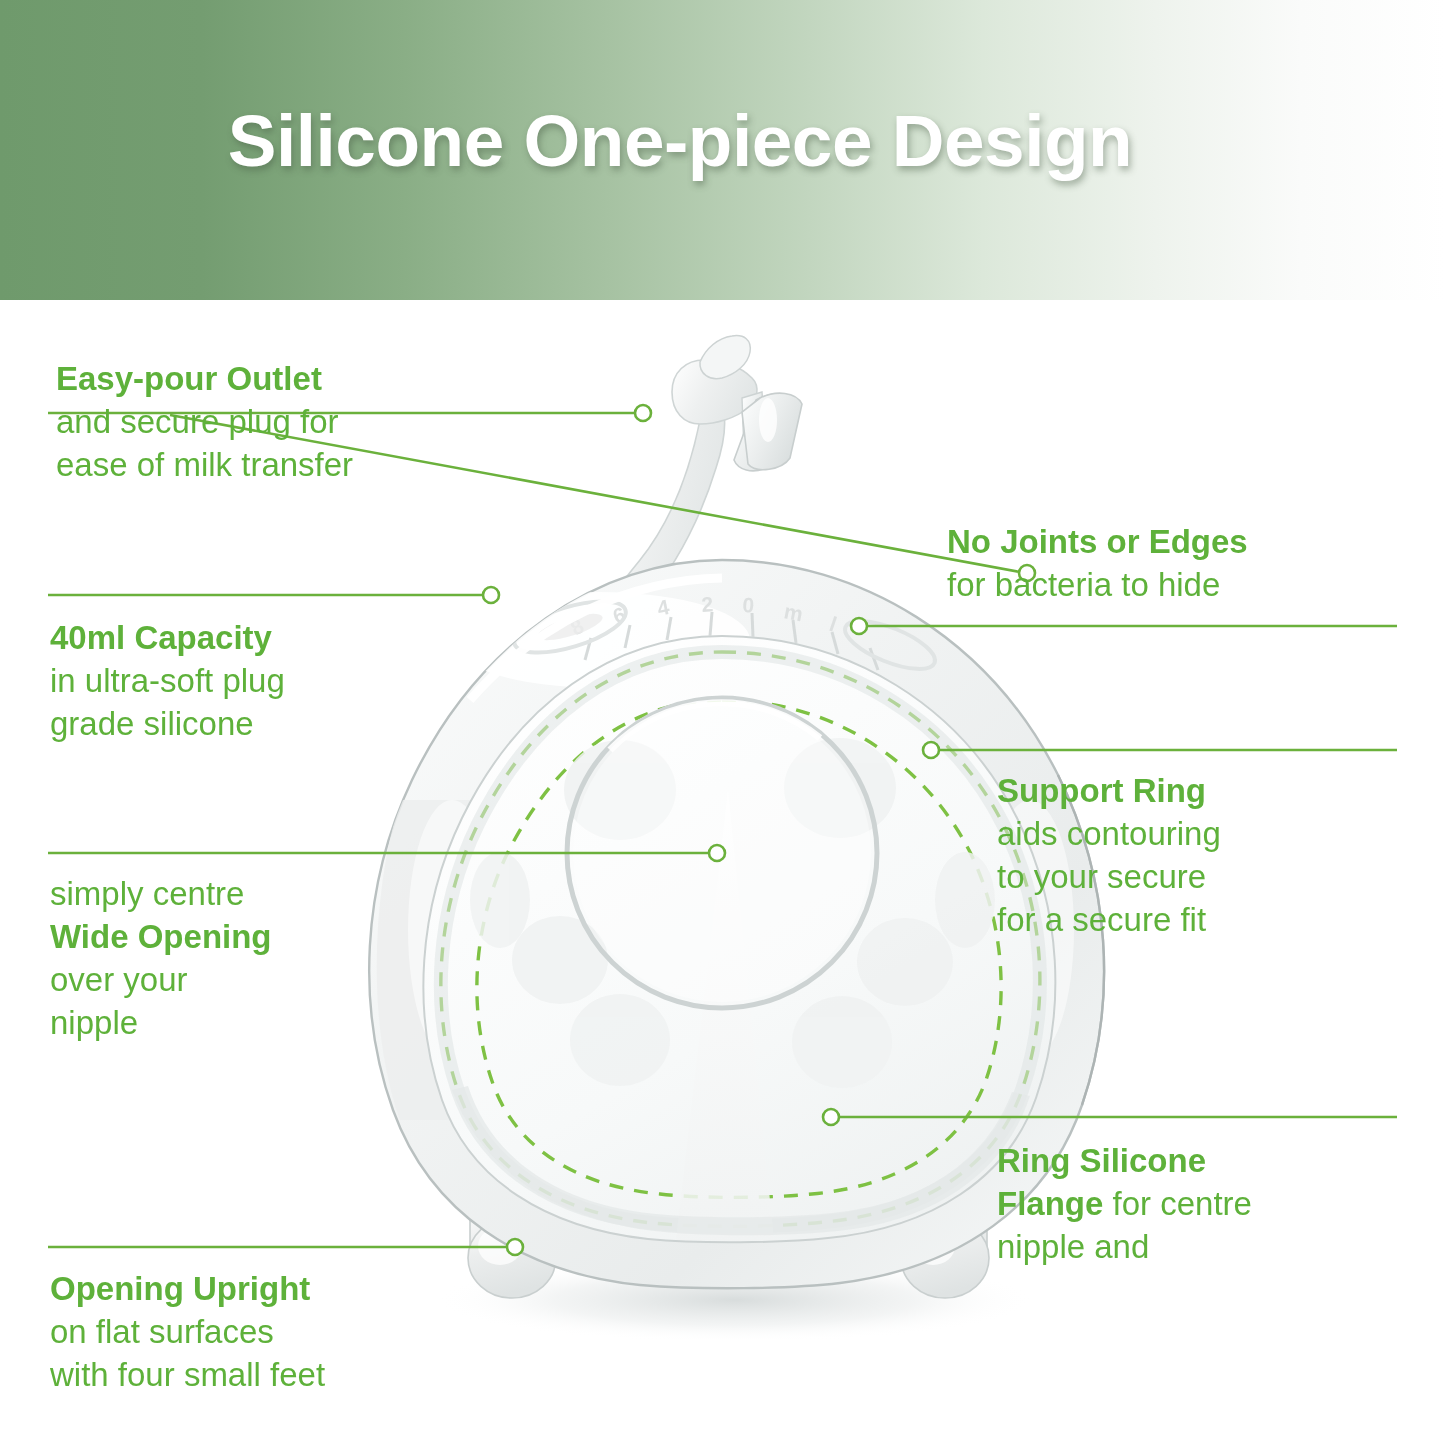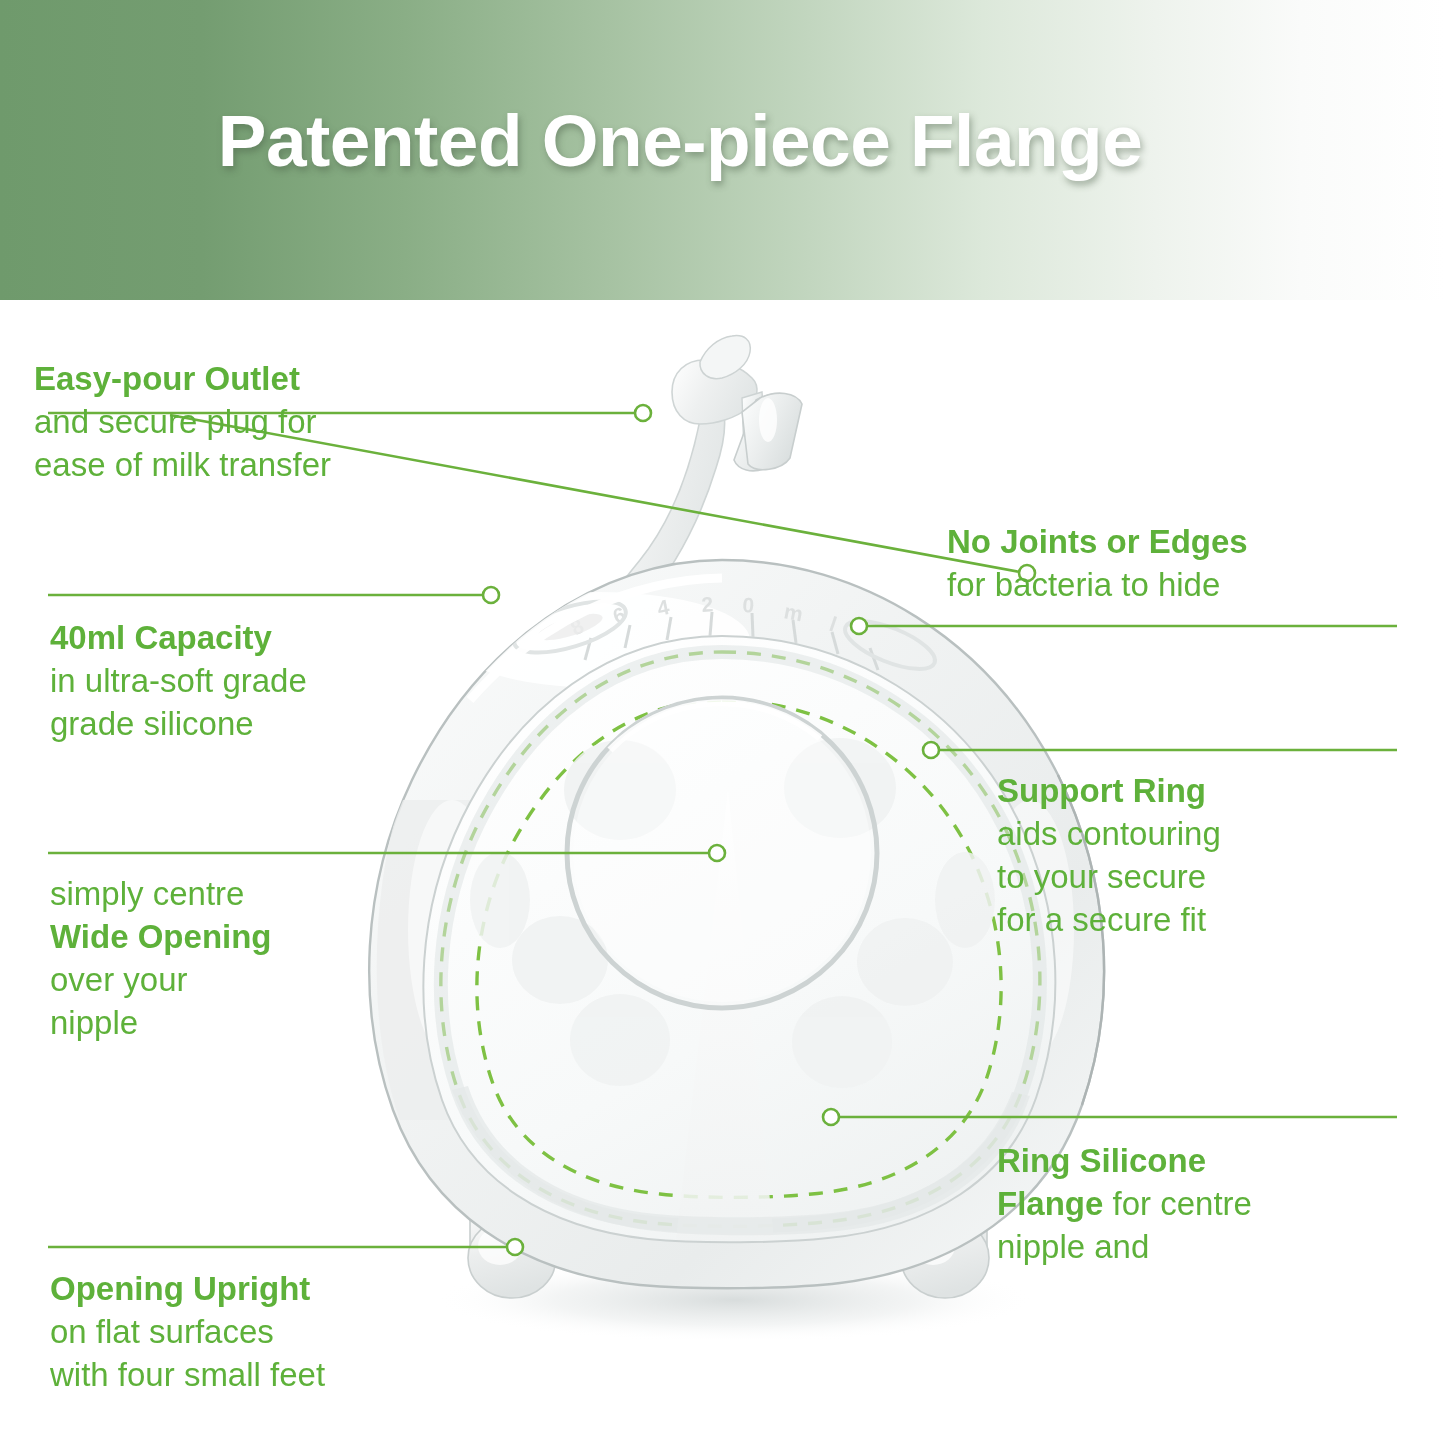--- a/index.html
+++ b/index.html
@@ -45,21 +45,21 @@
 
   
   #product { position:absolute; left:0; top:0; width:1445px; height:1445px; }
 </style>
 </head>
 <body>
 
 <div id="stage">
 
   <div class="header">
-    <div class="header-title">Patented One-piece Flange</div>
+    <div class="header-title">Silicone One-piece Design</div>
   </div>
 
   <svg id="product" viewBox="0 0 1445 1445">
     <defs>
       <linearGradient id="bodyG" x1="0" y1="0" x2="1" y2="1">
         <stop offset="0%" stop-color="#fbfcfc"></stop>
         <stop offset="35%" stop-color="#f2f4f4"></stop>
         <stop offset="70%" stop-color="#e9ecec"></stop>
         <stop offset="100%" stop-color="#f6f8f8"></stop>
       </linearGradient>
@@ -260,29 +260,29 @@
       <circle cx="1027" cy="573" r="8"></circle>
       <circle cx="491" cy="595" r="8"></circle>
       <circle cx="717" cy="853" r="8"></circle>
       <circle cx="515" cy="1247" r="8"></circle>
       <circle cx="859" cy="626" r="8"></circle>
       <circle cx="931" cy="750" r="8"></circle>
       <circle cx="831" cy="1117" r="8"></circle>
     </g>
   </svg>
 
-  <div class="callout left" style="left:34px; top:358px; width:420px;">
+  <div class="callout left" style="left:56px; top:358px; width:420px;">
     <span class="ln"><b>Easy-pour Outlet</b></span>
     <span class="ln">and secure plug for</span>
     <span class="ln">ease of milk transfer</span>
   </div>
 
   <div class="callout left" style="left:50px; top:617px; width:400px;">
     <span class="ln"><b>40ml Capacity</b></span>
-    <span class="ln">in ultra-soft grade</span>
+    <span class="ln">in ultra-soft plug</span>
     <span class="ln">grade silicone</span>
   </div>
 
   <div class="callout left" style="left:50px; top:873px; width:330px;">
     <span class="ln">simply centre</span>
     <span class="ln"><b>Wide Opening</b></span>
     <span class="ln">over your</span>
     <span class="ln">nipple</span>
   </div>
 

